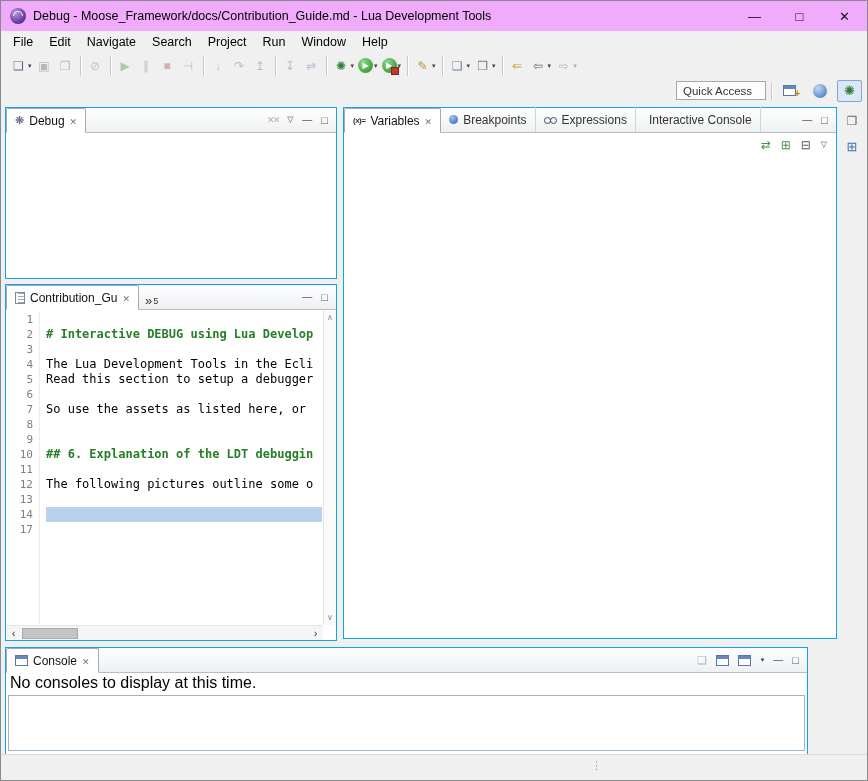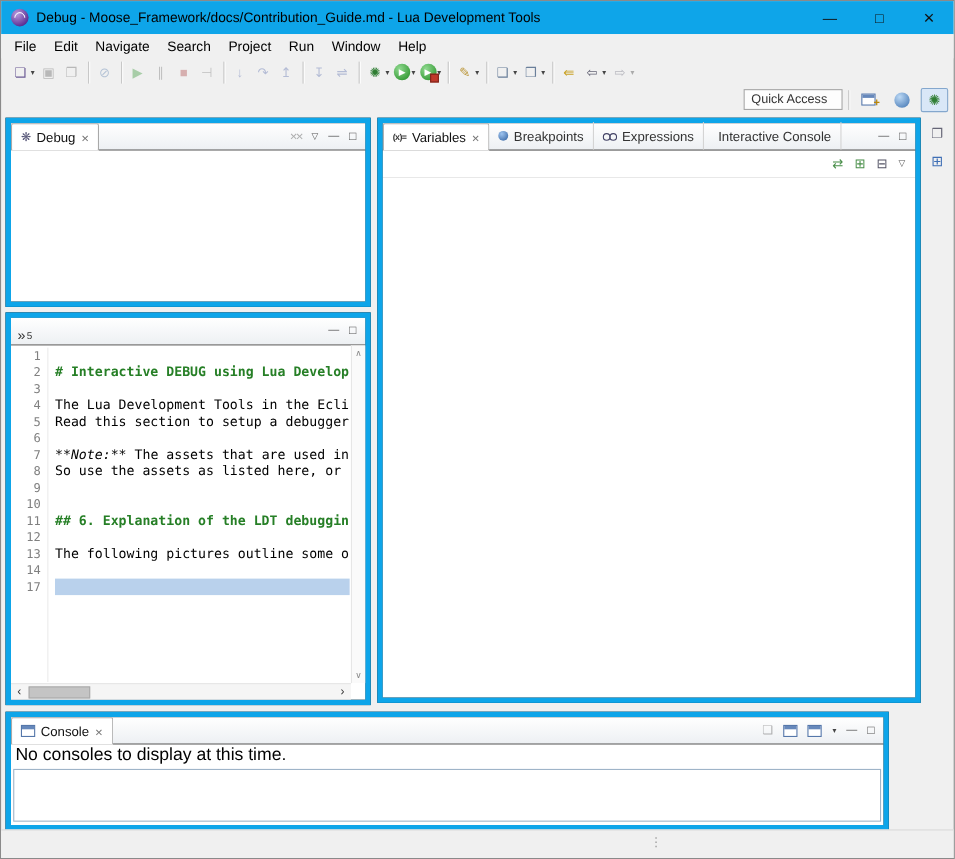--- a/index.html
+++ b/index.html
@@ -8,21 +8,21 @@
     position: relative;
     font-family: "Liberation Sans", sans-serif;
     background: #f0f0f0;
     border: 1px solid #8a8a8a;
     overflow: hidden;
     font-size: 12px;
     color: #000;
   }
 
   
-  .titlebar { position:absolute; top:0; left:0; right:0; height:30px; background:#0ea5e9; display:flex; align-items:center; }
+  .titlebar { position:absolute; top:0; left:0; right:0; height:30px; background:#f0abfc; display:flex; align-items:center; }
   .app-icon { width:16px; height:16px; margin:0 7px 0 9px; border-radius:50%;
     background: radial-gradient(circle at 35% 30%, #b89ae0, #5b2d91 75%); position:relative; flex:none; }
   .app-icon::after { content:""; position:absolute; left:3px; top:3px; width:8px; height:8px; border-radius:50%;
     border:1.5px solid rgba(255,255,255,.9); border-bottom-color:transparent; border-left-color:transparent; transform:rotate(-45deg); }
   .title-text { font-size:12.5px; color:#000; white-space:nowrap; }
   .win-controls { margin-left:auto; display:flex; height:100%; }
   .win-btn { width:45px; height:100%; display:flex; align-items:center; justify-content:center; font-size:13px; color:#111; }
 
   
   .menubar { position:absolute; top:30px; left:0; right:0; height:22px; display:flex; align-items:center; padding-left:4px; background:#f0f0f0; }
@@ -42,21 +42,21 @@
   
   .quickrow { position:absolute; top:77px; left:0; right:0; height:25px; display:flex; align-items:center; justify-content:flex-end; padding-right:5px; gap:5px; }
   .quick-access { width:90px; height:19px; border:1px solid #a6a6a6; background:#fdfdfd; font-size:11.5px; color:#333; display:flex; align-items:center; padding-left:6px; }
   .qa-sep { width:1px; height:18px; background:#c8c8c8; box-shadow:1px 0 0 #fff; }
   .persp-btn { width:25px; height:22px; display:flex; align-items:center; justify-content:center; border:1px solid transparent; border-radius:2px; }
   .persp-btn.selected { background: var(--perspective-selected-bg, #d9e7f7); border:1px solid #84a7cd; }
   .sphere-icon { width:14px; height:14px; border-radius:50%; background: radial-gradient(circle at 35% 30%, #bcd9f5, #3a6fae); }
   .bug-glyph::before { content:"✺"; color:#2e7d32; font-size:13px; }
 
   
-  .panel { position:absolute; background:#000000; border:5px solid #0ea5e9; }
+  .panel { position:absolute; background:#eab308; border:1px solid #0ea5e9; }
   .view-header { height:25px; background: linear-gradient(#ffffff, #edf0f3); border-bottom:1px solid #bcbcbc; display:flex; align-items:flex-end; position:relative; }
   .tab { height:25px; display:flex; align-items:center; padding:0 8px; font-size:12px; color:#333; border-right:1px solid #d4d4d4; gap:5px; white-space:nowrap; }
   .tab.selected { background:#fff; border:1px solid #a9a9a9; border-bottom:1px solid #fff; border-radius:2px 2px 0 0; margin-bottom:-1px; color:#111; }
   .tab-close::before { content:"✕"; font-size:9px; color:#777; }
   .header-icons { margin-left:auto; display:flex; align-items:center; gap:9px; padding-right:8px; align-self:center; }
   .hdr-icon { font-size:11px; color:#555; line-height:1; display:inline-flex; align-items:center; }
   .hdr-icon.disabled { opacity:.45; }
   .i-menu::before { content:"▽"; font-size:8px; }
   .i-min::before { content:"—"; font-size:10px; }
   .i-max::before { content:"□"; font-size:11px; }
@@ -261,20 +261,25 @@
       <span class="hdr-icon i-menu"></span>
       <span class="hdr-icon i-min"></span>
       <span class="hdr-icon i-max"></span>
     </div>
   </div>
   <div class="view-content"></div>
 </div>
 
 <div class="panel editor-panel">
   <div class="view-header">
+    <div class="tab selected">
+      <span class="mini-page"></span>
+      <span class="tab-label">Contribution_Gu</span>
+      <span class="tab-close"></span>
+    </div>
     <div class="overflow-tab">
       <span class="overflow-chevron">»</span>
       <span class="overflow-count">5</span>
     </div>
     <div class="header-icons">
       <span class="hdr-icon i-min"></span>
       <span class="hdr-icon i-max"></span>
     </div>
   </div>
   <div class="editor-content">
@@ -295,21 +300,20 @@
         <div class="ln">14</div>
         <div class="ln">17</div>
       </div>
     <div class="code">
         <div class="code-line"></div>
         <div class="code-line"><span class="seg-heading"># Interactive DEBUG using Lua Develop</span></div>
         <div class="code-line"></div>
         <div class="code-line"><span>The Lua Development Tools in the Ecli</span></div>
         <div class="code-line"><span>Read this section to setup a debugger</span></div>
         <div class="code-line"></div>
-        <div class="code-line"><span class="seg-em">**Note:**</span><span> The assets that are used in</span></div>
         <div class="code-line"><span>So use the assets as listed here, or </span></div>
         <div class="code-line"></div>
         <div class="code-line"></div>
         <div class="code-line"><span class="seg-heading">## 6. Explanation of the LDT debuggin</span></div>
         <div class="code-line"></div>
         <div class="code-line"><span>The following pictures outline some o</span></div>
         <div class="code-line"></div>
         <div class="code-line cursor"></div>
       </div>
     <div class="vscroll">

